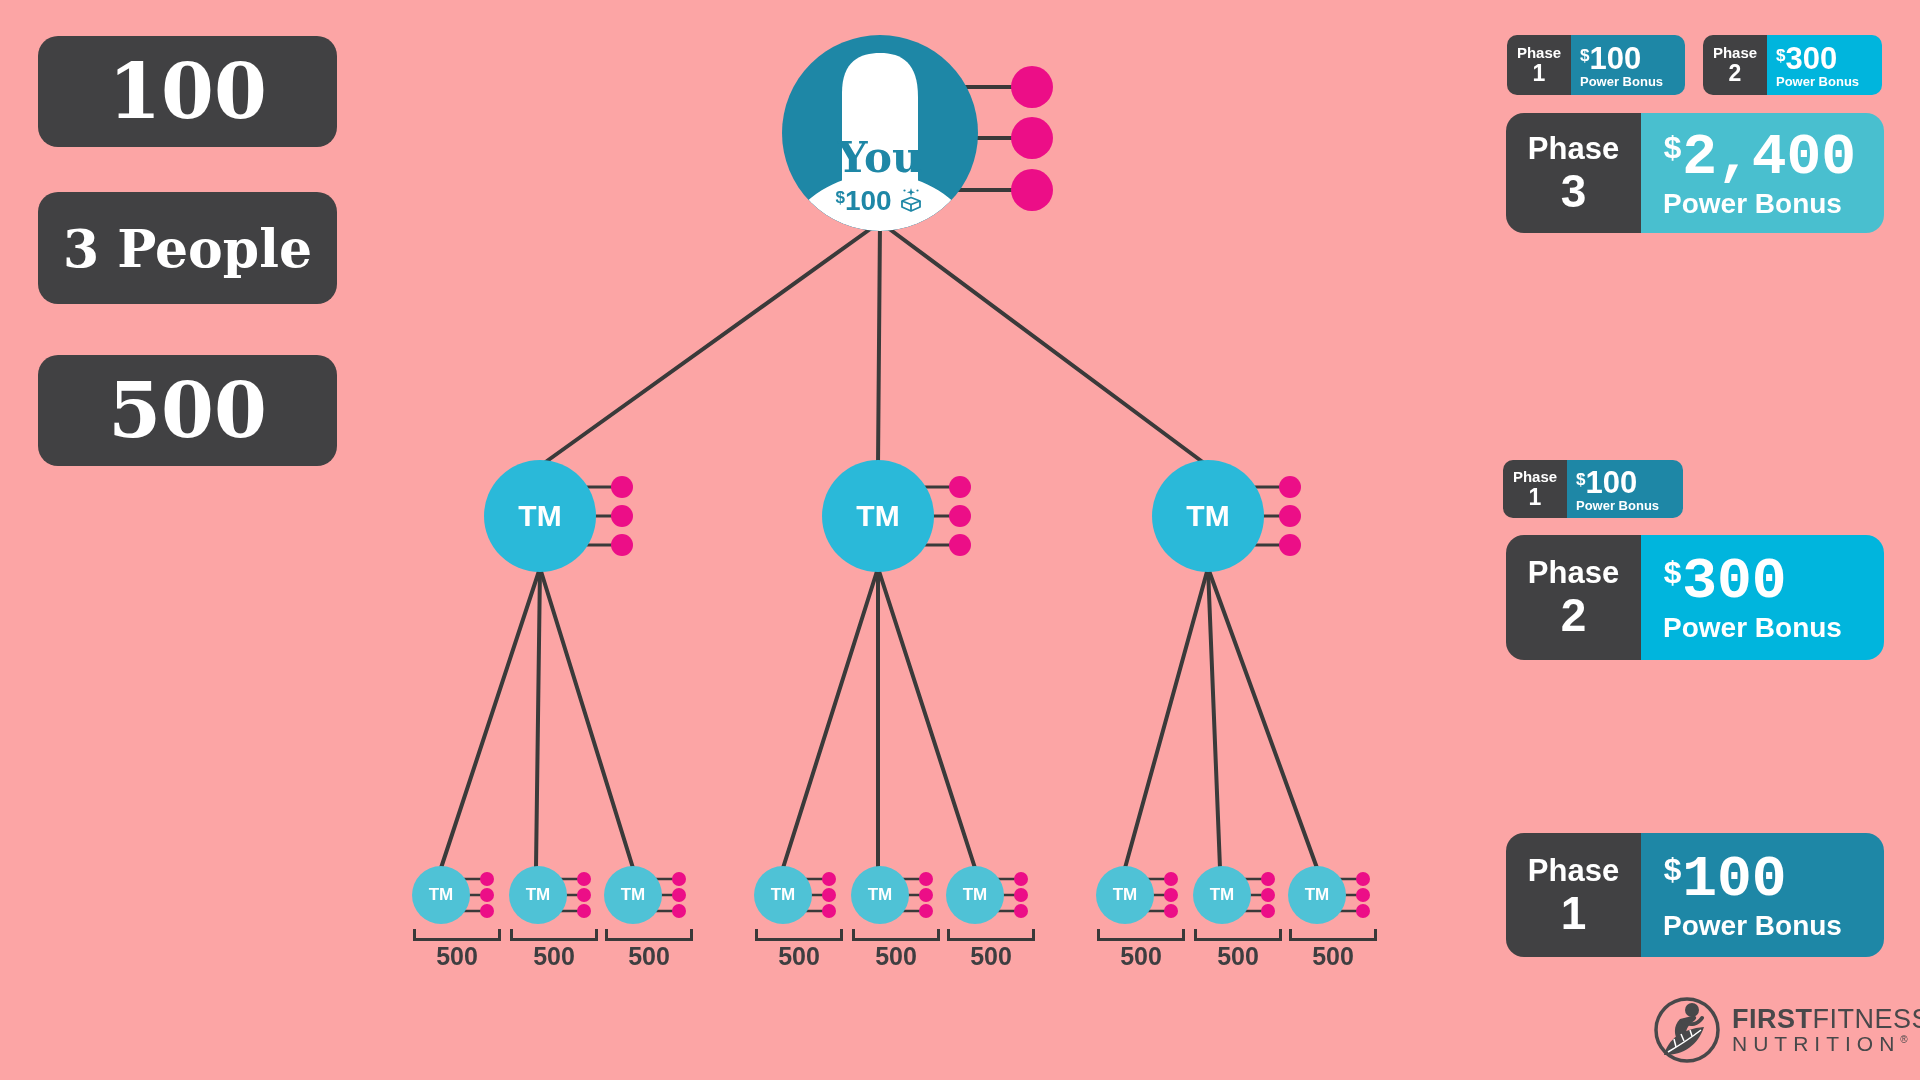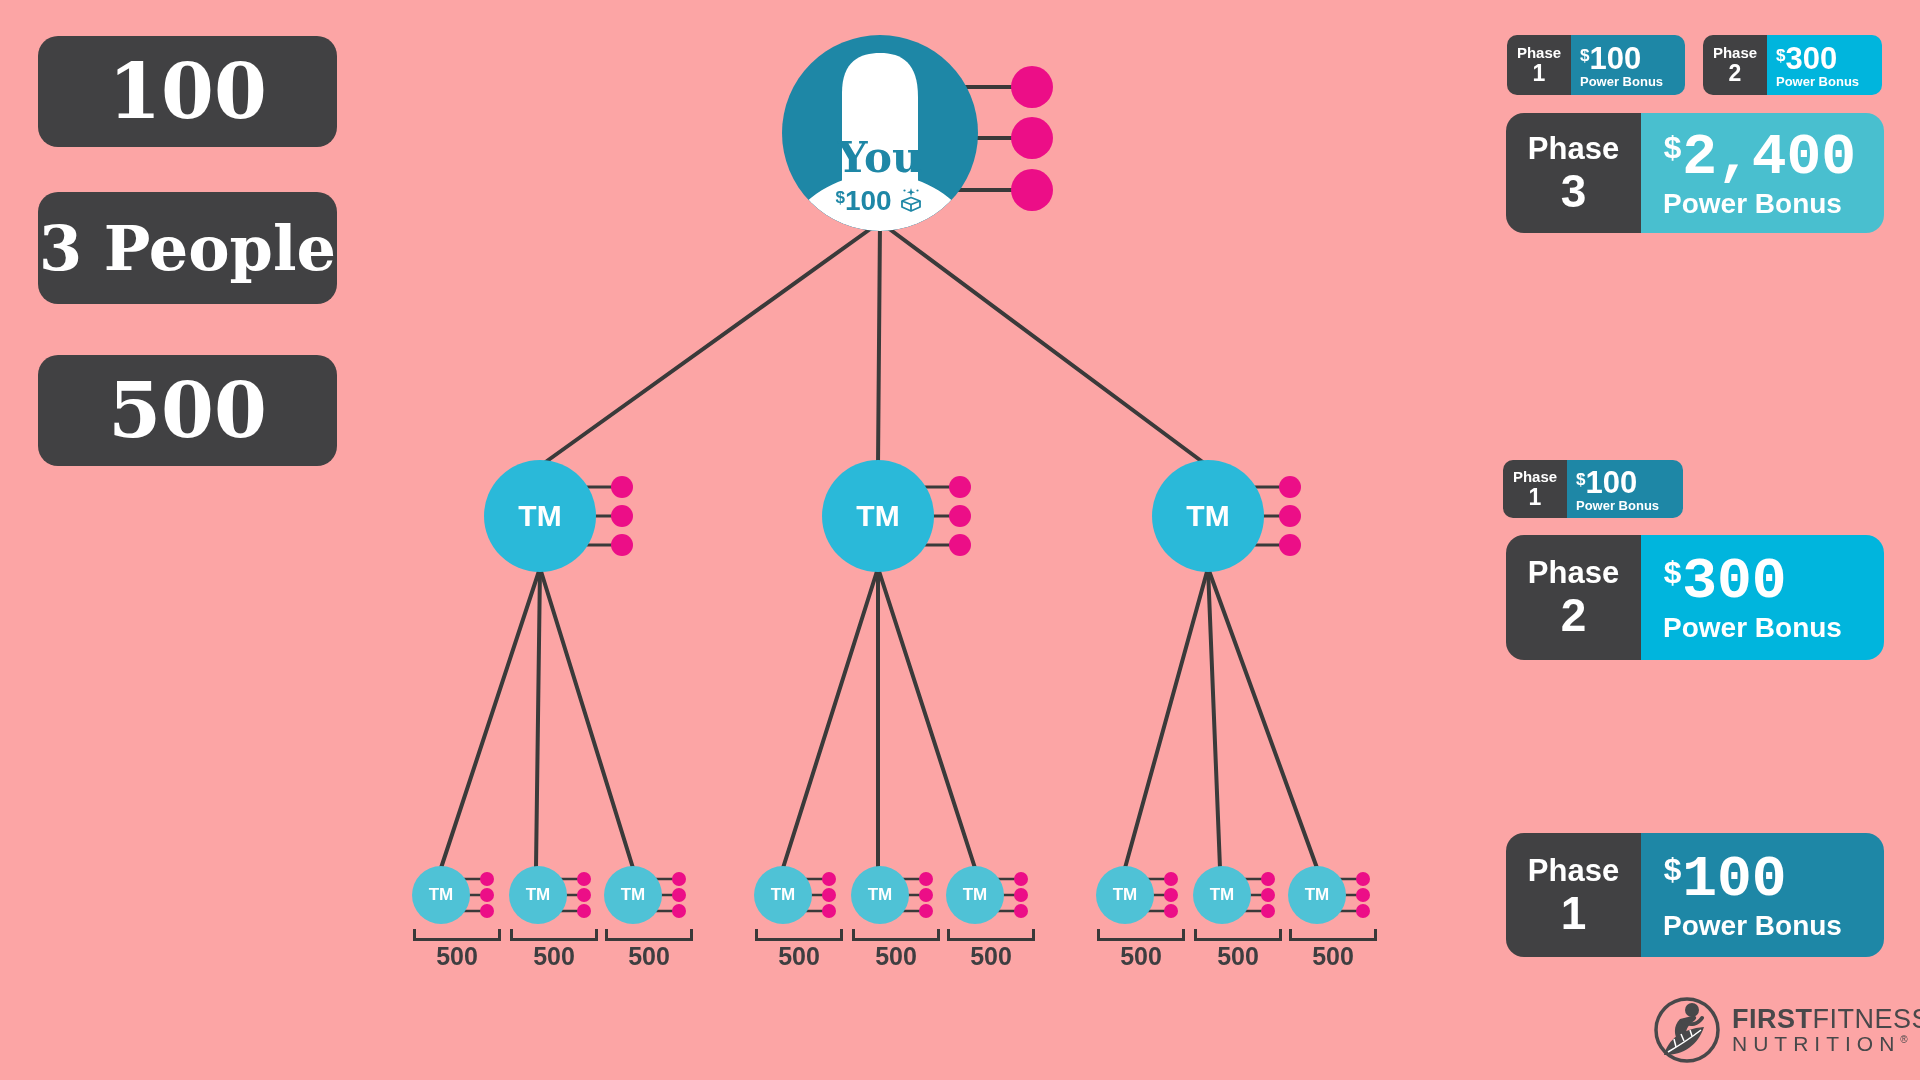--- a/index.html
+++ b/index.html
@@ -8,21 +8,21 @@
   svg{display:block;}
 
   
   .tree-lines{position:absolute;left:0;top:0;pointer-events:none;}
 
   
   .stat{position:absolute;left:38px;width:299px;background:#414143;border-radius:20px;
         display:flex;align-items:center;justify-content:center;color:#fff;}
   .stat-label{font-family:"DejaVu Serif","Liberation Serif",serif;font-weight:bold;}
   #stat-0{top:36px;height:111px;}  #stat-0 .stat-label{font-size:76px;}
-  #stat-1{top:192px;height:112px;} #stat-1 .stat-label{font-size:62px;}
+  #stat-1{top:192px;height:112px;} #stat-1 .stat-label{font-size:52px;}
   #stat-2{top:355px;height:111px;} #stat-2 .stat-label{font-size:76px;}
 
   
   .you-node{position:absolute;left:782px;top:35px;width:300px;height:200px;}
   .you-node .dots-svg{position:absolute;left:0;top:0;}
   .you-circle{position:absolute;left:0;top:0;width:196px;height:196px;border-radius:50%;
               background:#1e87a6;overflow:hidden;}
   .you-circle .sil{position:absolute;left:0;top:0;}
   .you-label{position:absolute;left:0;top:58px;width:100%;text-align:center;
              font-family:"DejaVu Serif","Liberation Serif",serif;font-weight:bold;

